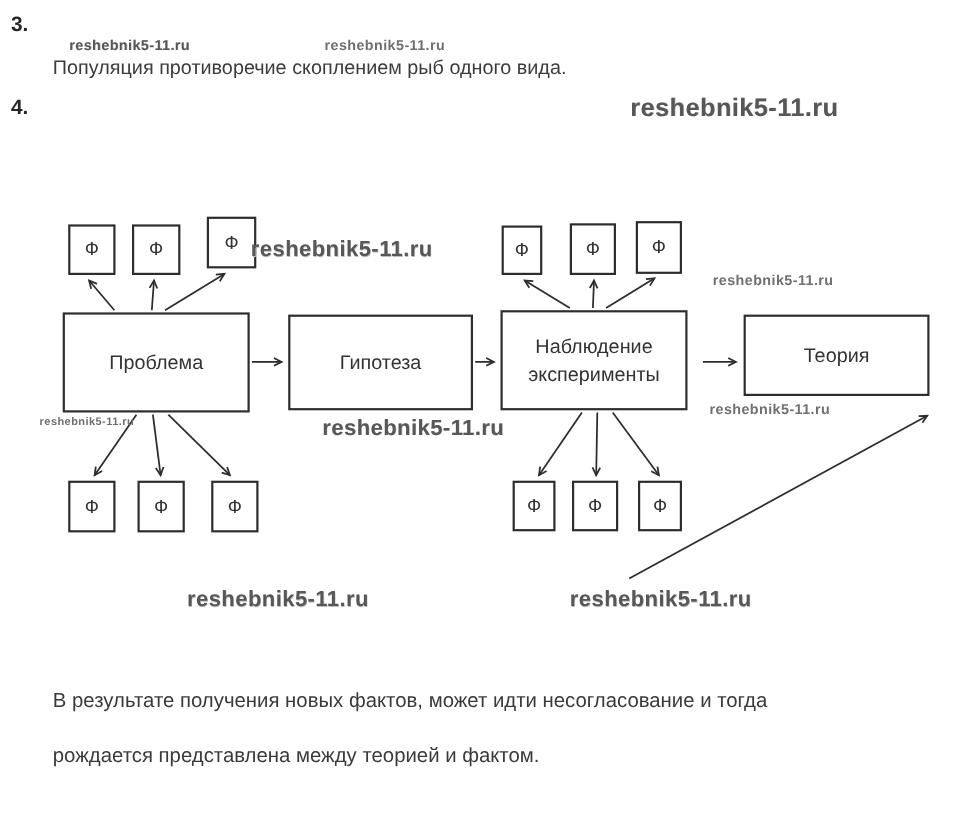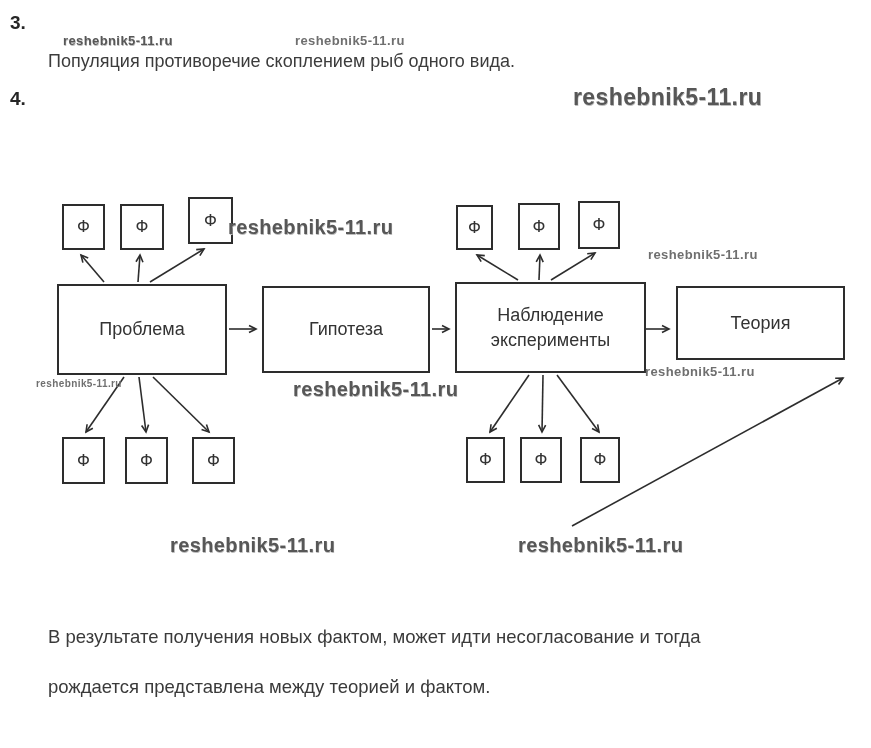--- a/index.html
+++ b/index.html
@@ -84,21 +84,21 @@
       <span>Ф</span>
     </div>
   <span class="wm light" style="left:648px;top:247px;font-size:13px">reshebnik5-11.ru</span>
 
   <div class="box" style="left:57px;top:284px;width:170px;height:91px">
       <span>Проблема</span>
     </div>
   <div class="box" style="left:262px;top:286px;width:168px;height:87px">
       <span>Гипотеза</span>
     </div>
-  <div class="box" style="left:455px;top:282px;width:191px;height:91px">
+  <div class="box" style="left:455px;top:282px;width:170px;height:91px">
       <span style="max-width:150px">Наблюдение эксперименты</span>
     </div>
   <div class="box" style="left:676px;top:286px;width:169px;height:74px">
       <span>Теория</span>
     </div>
 
   <span class="wm light" style="left:36px;top:378px;font-size:10px">reshebnik5-11.ru</span>
   <span class="wm" style="left:293px;top:378px;font-size:20px">reshebnik5-11.ru</span>
   <span class="wm light" style="left:645px;top:364px;font-size:13px">reshebnik5-11.ru</span>
 
@@ -119,17 +119,17 @@
       <span>Ф</span>
     </div>
   <div class="fbox" style="left:580px;top:437px;width:40px;height:46px">
       <span>Ф</span>
     </div>
 
   <span class="wm" style="left:170px;top:534px;font-size:20px">reshebnik5-11.ru</span>
   <span class="wm" style="left:518px;top:534px;font-size:20px">reshebnik5-11.ru</span>
 
   <div class="footer">
-    <div>В результате получения новых фактом, может идти несогласование и тогда</div>
+    <div>В результате получения новых фактов, может идти несогласование и тогда</div>
     <div>рождается представлена между теорией и фактом.</div>
   </div>
 
 </div>
 
 </body></html>

